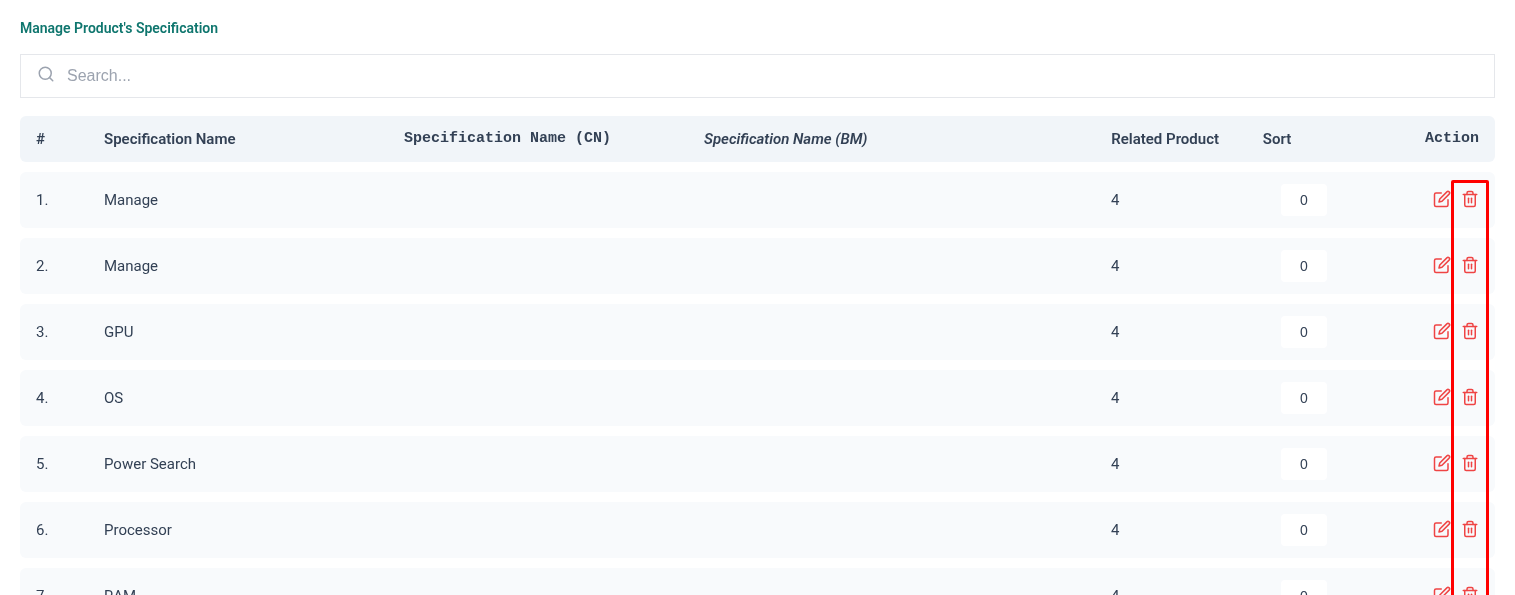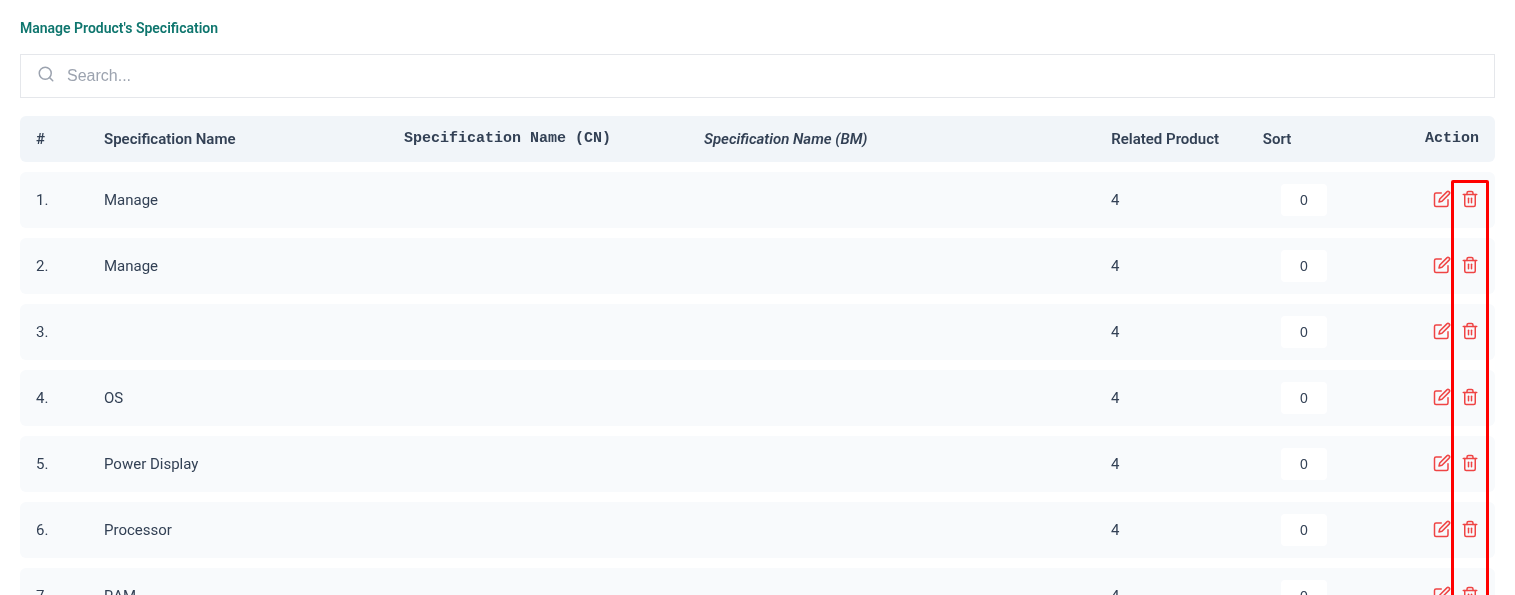--- a/index.html
+++ b/index.html
@@ -220,20 +220,21 @@
                   <polyline points="3 6 5 6 21 6"></polyline>
                   <path d="M19 6v14a2 2 0 0 1-2 2H7a2 2 0 0 1-2-2V6m3 0V4a2 2 0 0 1 2-2h4a2 2 0 0 1 2 2v2"></path>
                   <line x1="10" y1="11" x2="10" y2="17"></line>
                   <line x1="14" y1="11" x2="14" y2="17"></line>
                 </svg></span>
             </button>
           </div>
         </div>
         <div class="row">
           <div class="col-index">3.</div>
+          <div class="col-name">GPU</div>
           <div class="col-cn"></div>
           <div class="col-bm"></div>
           <div class="col-related">4</div>
           <div class="col-sort">
             <input class="sort-input" type="text" value="0" style="">
           </div>
           <div class="col-action">
             <button class="icon-btn">
               <span><svg width="18" height="18" viewBox="0 0 24 24" fill="none" stroke="#ef4444" stroke-width="2" stroke-linecap="round" stroke-linejoin="round">
                   <path d="M11 4H4a2 2 0 0 0-2 2v14a2 2 0 0 0 2 2h14a2 2 0 0 0 2-2v-7"></path>
@@ -271,21 +272,21 @@
                   <polyline points="3 6 5 6 21 6"></polyline>
                   <path d="M19 6v14a2 2 0 0 1-2 2H7a2 2 0 0 1-2-2V6m3 0V4a2 2 0 0 1 2-2h4a2 2 0 0 1 2 2v2"></path>
                   <line x1="10" y1="11" x2="10" y2="17"></line>
                   <line x1="14" y1="11" x2="14" y2="17"></line>
                 </svg></span>
             </button>
           </div>
         </div>
         <div class="row">
           <div class="col-index">5.</div>
-          <div class="col-name">Power Display</div>
+          <div class="col-name">Power Search</div>
           <div class="col-cn"></div>
           <div class="col-bm"></div>
           <div class="col-related">4</div>
           <div class="col-sort">
             <input class="sort-input" type="text" value="0" style="">
           </div>
           <div class="col-action">
             <button class="icon-btn">
               <span><svg width="18" height="18" viewBox="0 0 24 24" fill="none" stroke="#ef4444" stroke-width="2" stroke-linecap="round" stroke-linejoin="round">
                   <path d="M11 4H4a2 2 0 0 0-2 2v14a2 2 0 0 0 2 2h14a2 2 0 0 0 2-2v-7"></path>

